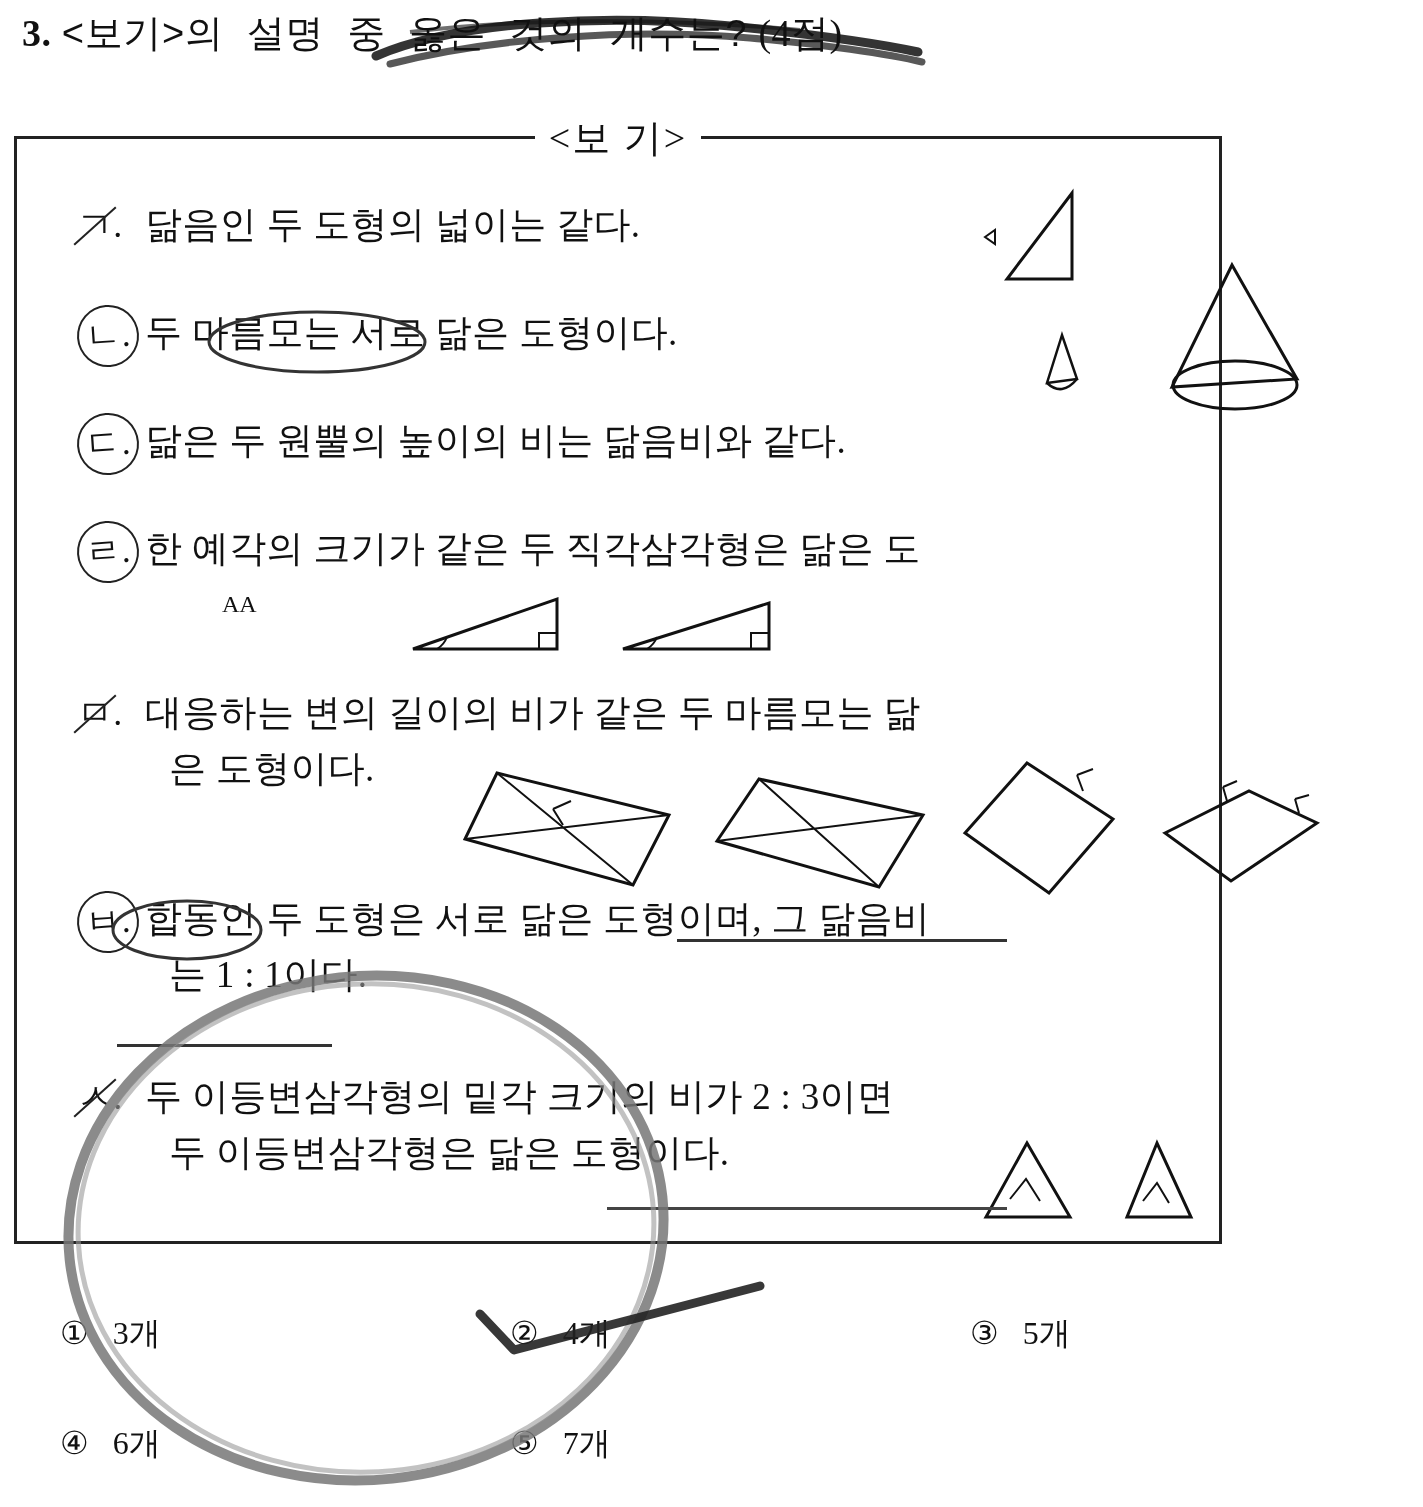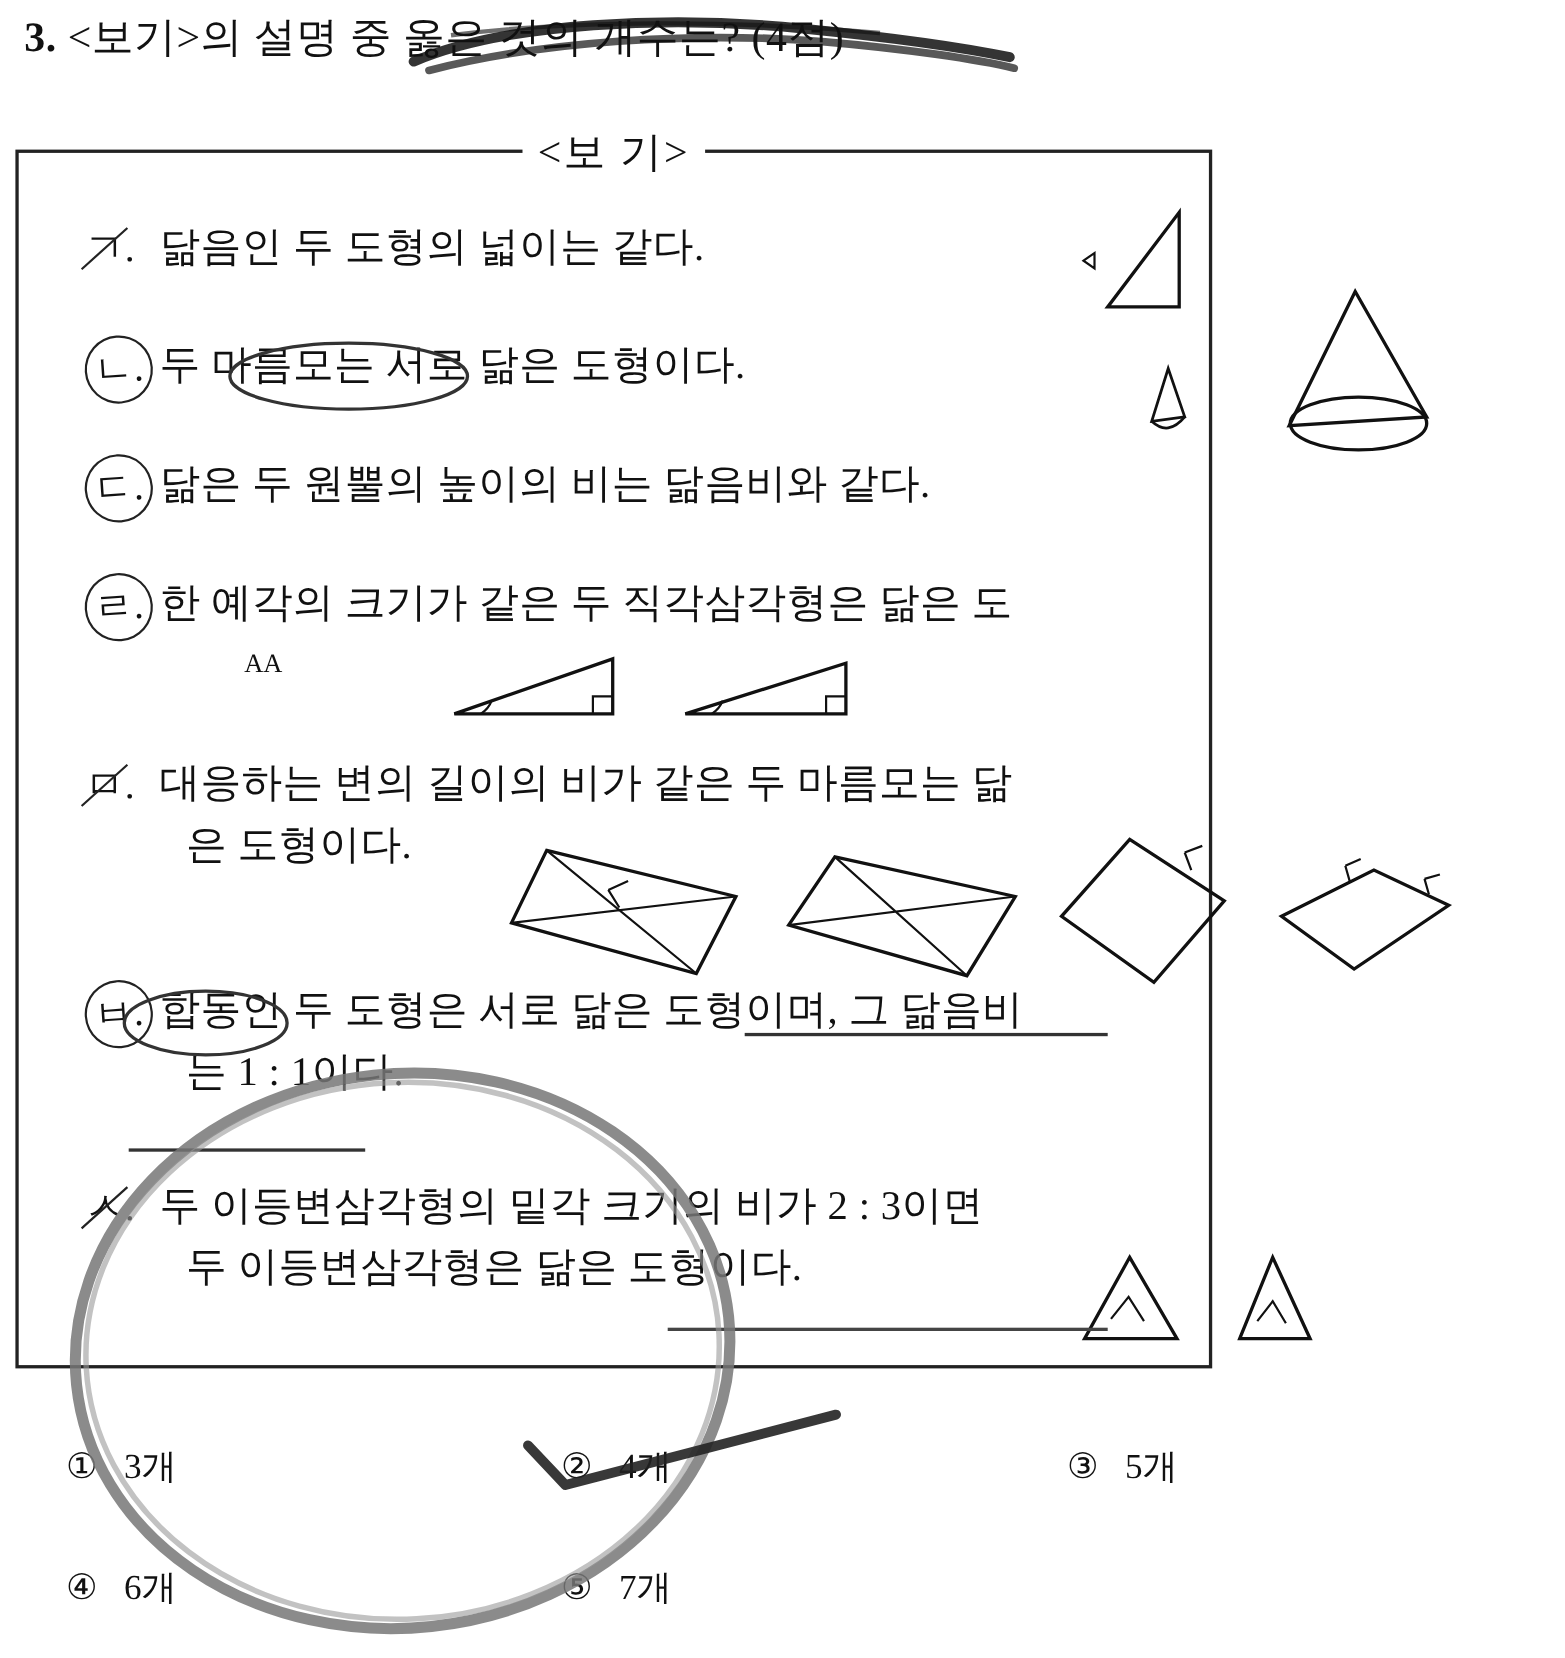--- a/index.html
+++ b/index.html
@@ -25,40 +25,41 @@
     height: 70px;
     font-size: 38px;
     letter-spacing: 0.5px;
     white-space: nowrap;
   }
   #question-header .qnum {
     font-weight: 700;
   }
   #question-header .qtext {
     font-weight: 400;
+    font-family: Liberation Mono, monospace;
   }
   #question-header .qpoints {
     font-weight: 400;
   }
   
   .scribble {
     position: absolute;
     left: 370px;
     top: 12px;
     width: 560px;
     height: 58px;
     pointer-events: none;
   }
 
   
   #bogi-box {
     position: absolute;
     left: 14px;
     top: 136px;
-    width: 1088px;
+    width: 1208px;
     height: 1108px;
     border: 3px solid #222;
     box-sizing: border-box;
   }
   #bogi-label {
     position: absolute;
     left: 0;
     top: -26px;
     width: 100%;
     text-align: center;

